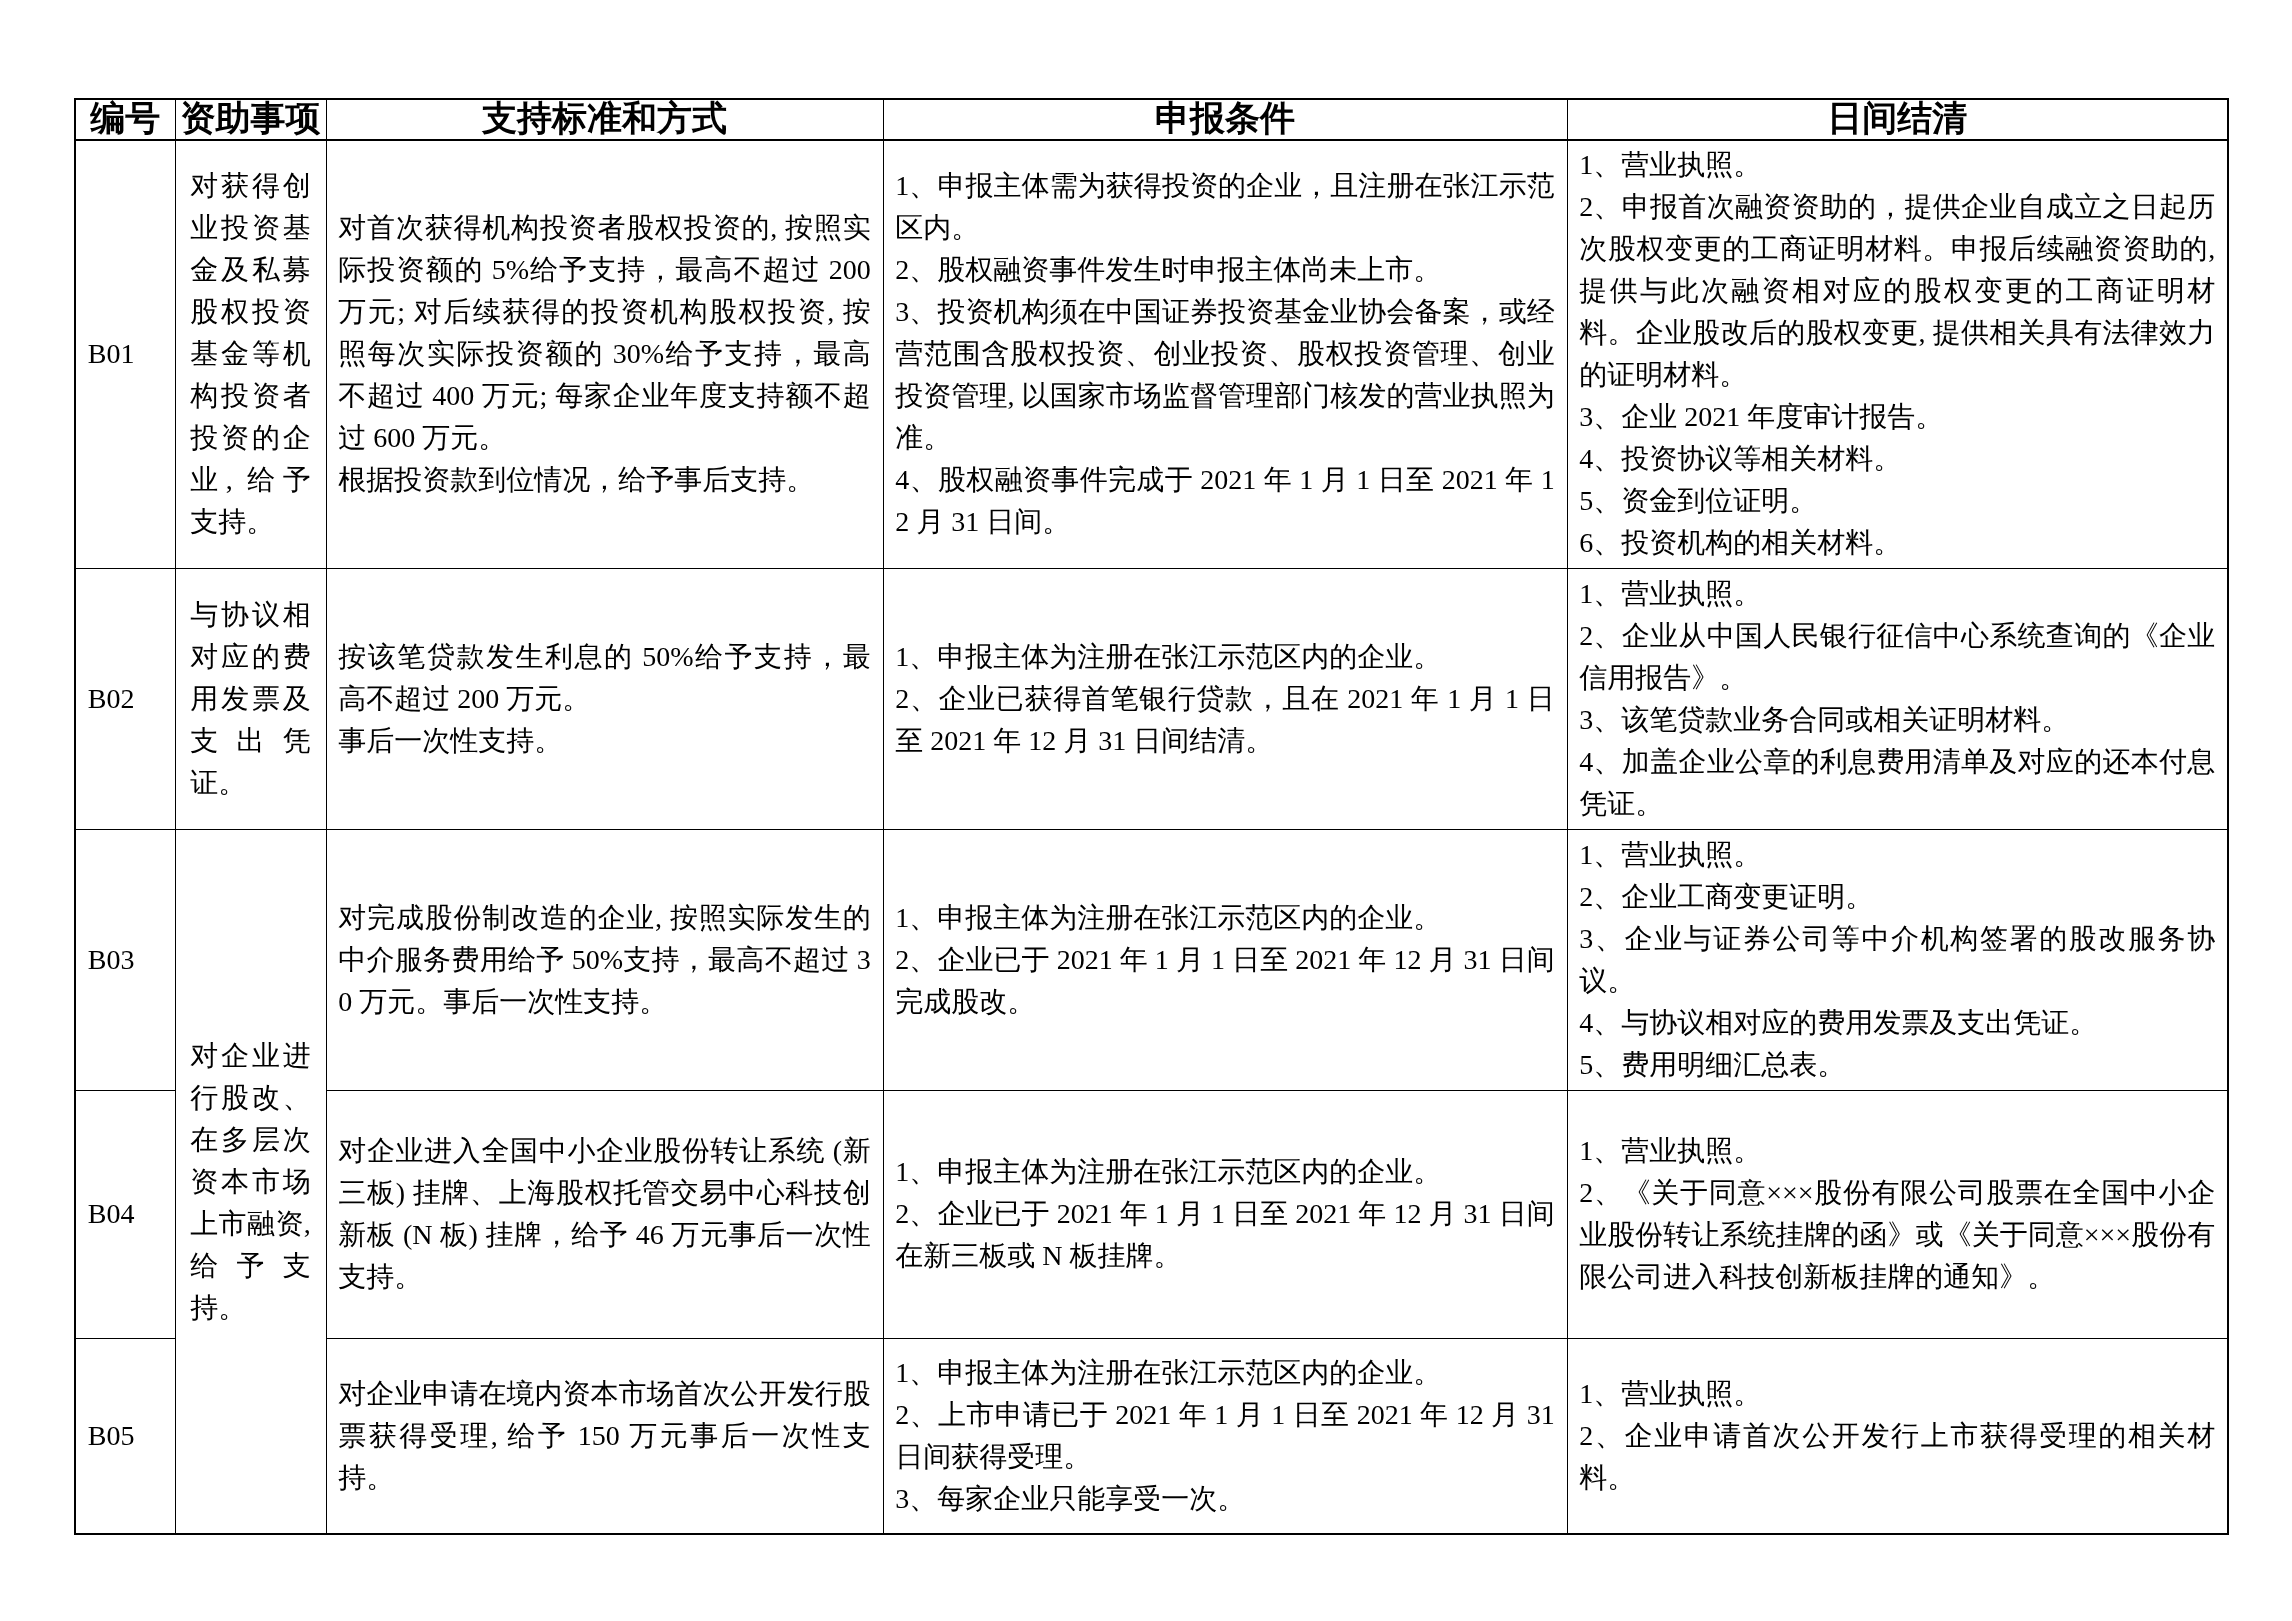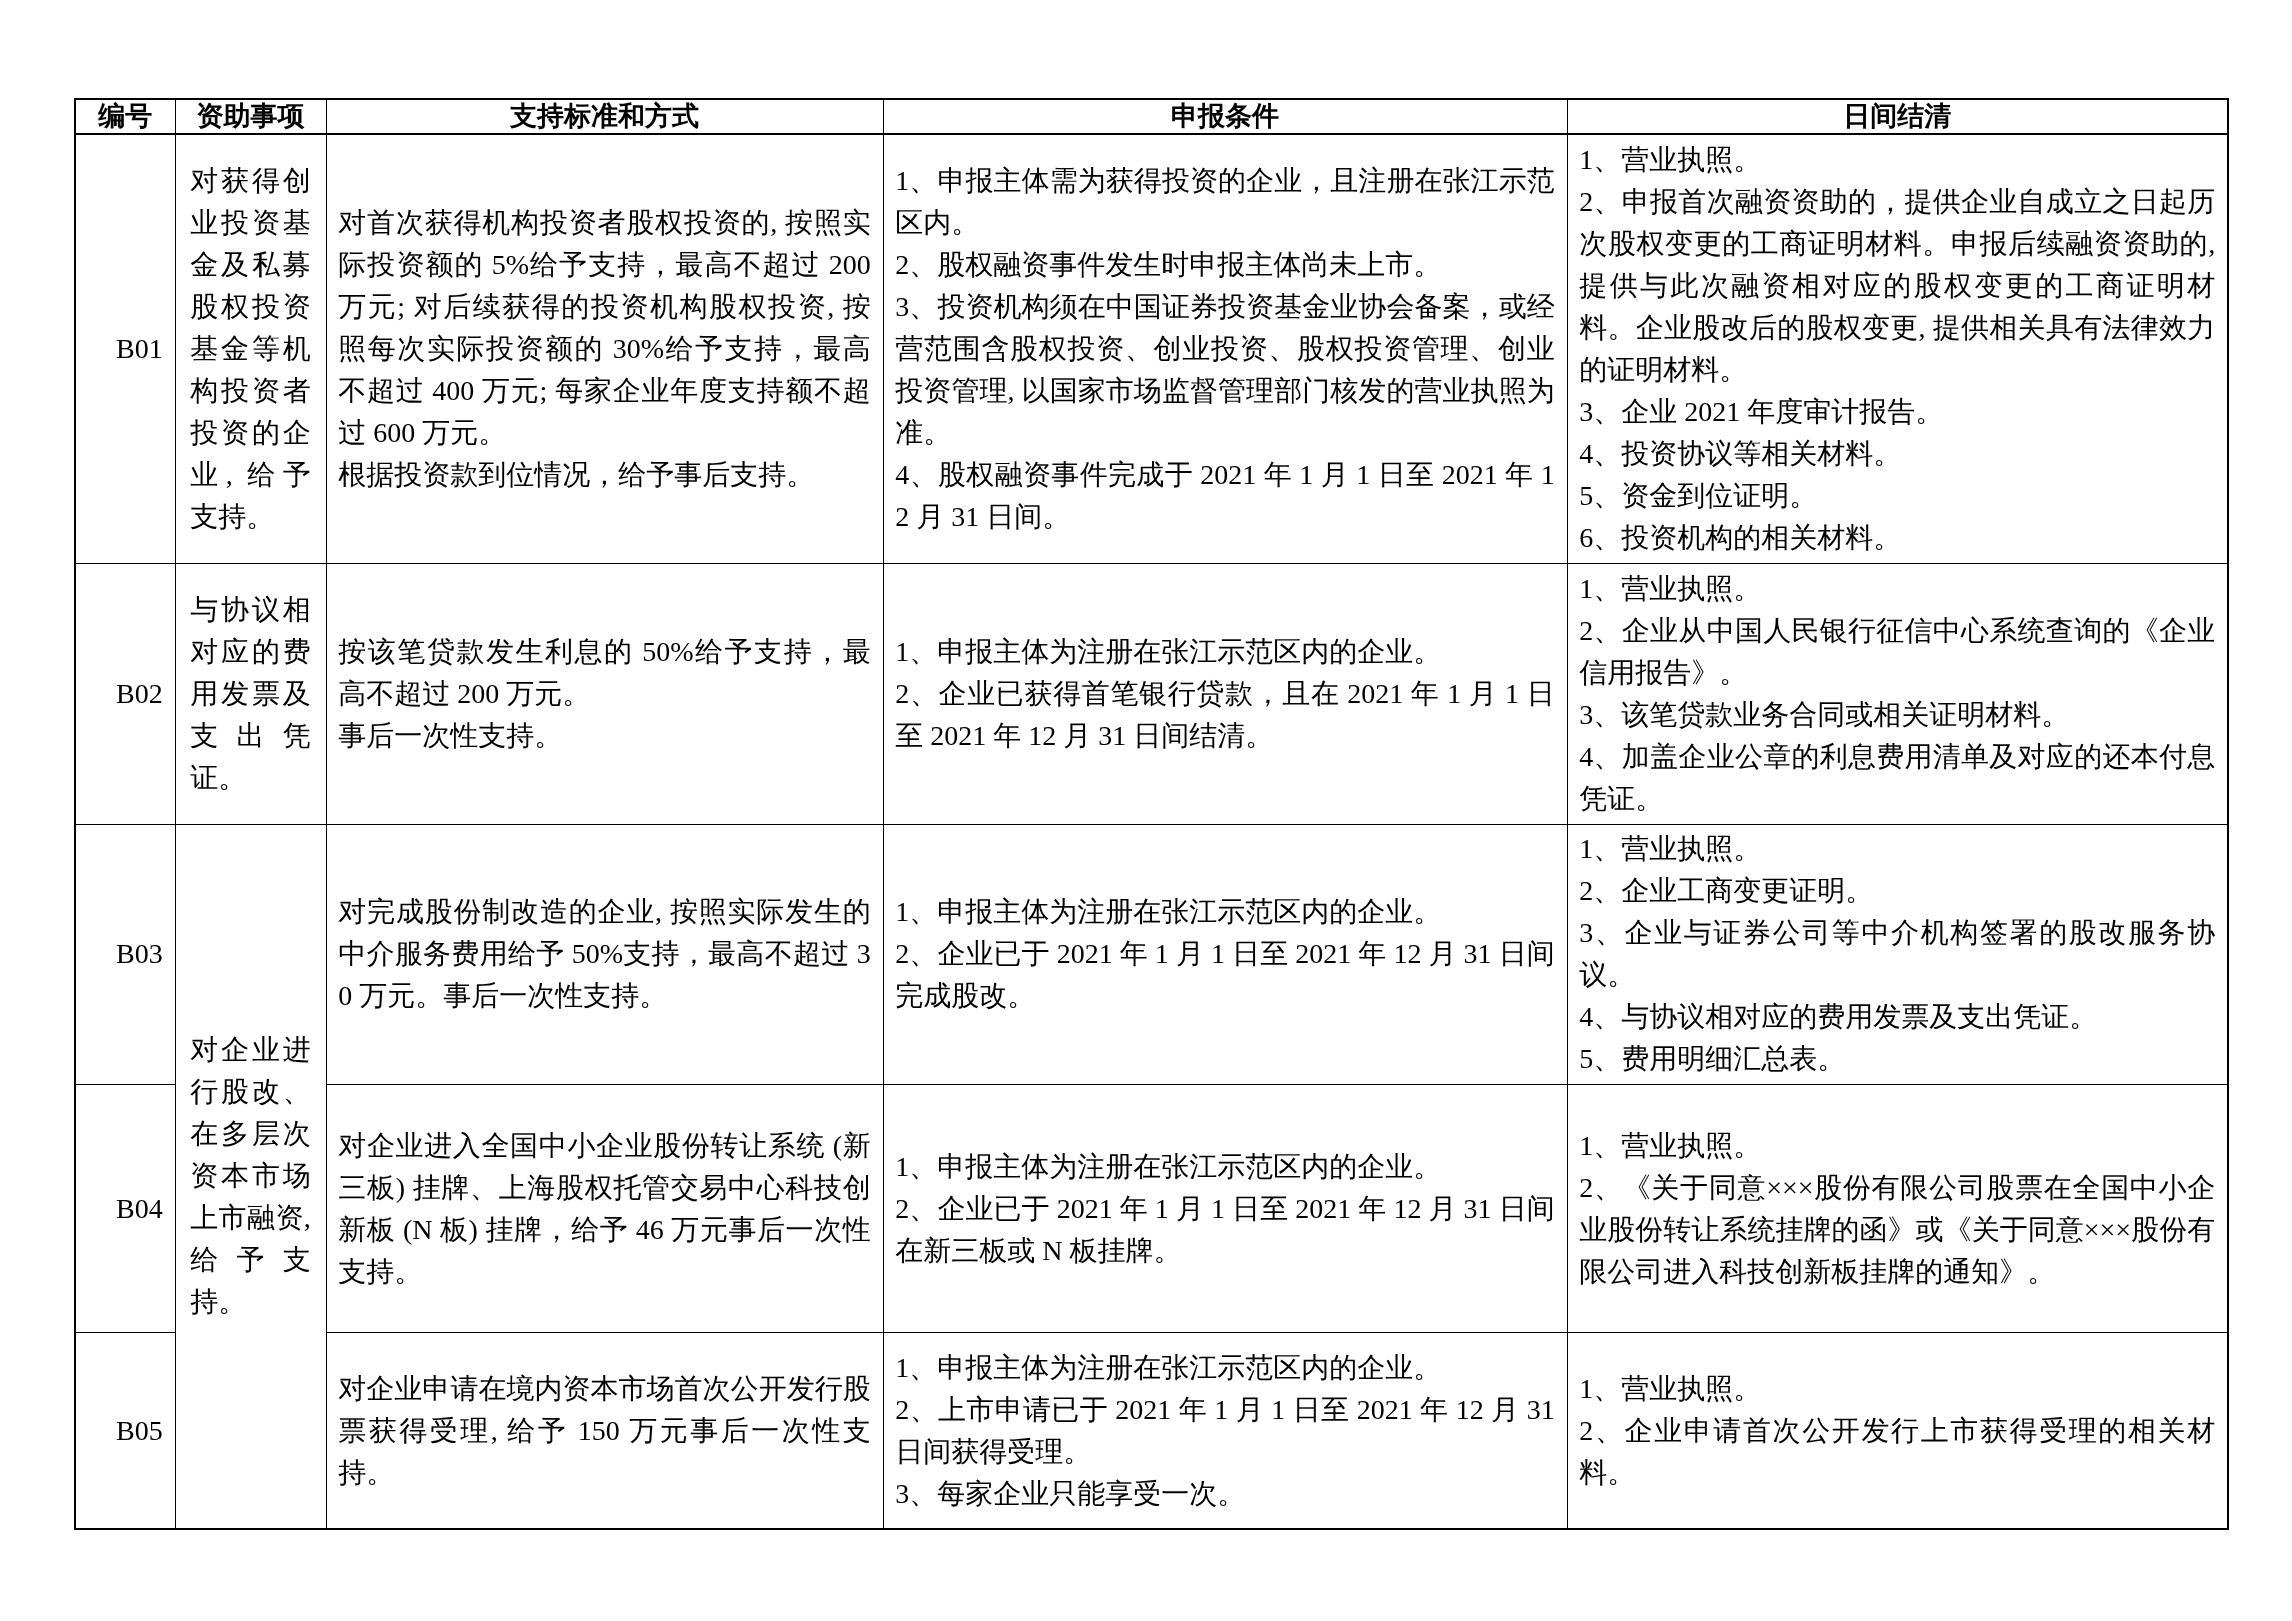--- a/index.html
+++ b/index.html
@@ -25,32 +25,32 @@
     font-size: 28px;
     line-height: 1.5;
     vertical-align: middle;
     padding: 3.9px 11.8px;
     overflow: hidden;
     word-break: break-all;
   }
   thead th {
     font-weight: bold;
     text-align: center;
-    font-size: 27px;
+    font-size: 35px;
     height: 33px;
     padding: 0 3.9px;
     border-bottom: 2px solid #000;
     line-height: 1.1;
   }
   tr.rh1 { height: 417px; }
   tr.rh2 { height: 245px; }
   tr.rh3 { height: 245px; }
   tr.rh4 { height: 248px; }
   tr.rh5 { height: 196px; }
-  td.c-id { text-align: right; }
+  td.c-id { text-align: left; }
   td.c-item {
     text-align: justify;
     text-justify: inter-ideograph;
     padding: 3.9px 14.7px;
   }
   td.c-std, td.c-cond, td.c-mat {
     text-align: justify;
     text-justify: inter-ideograph;
     white-space: pre-line;
   }

